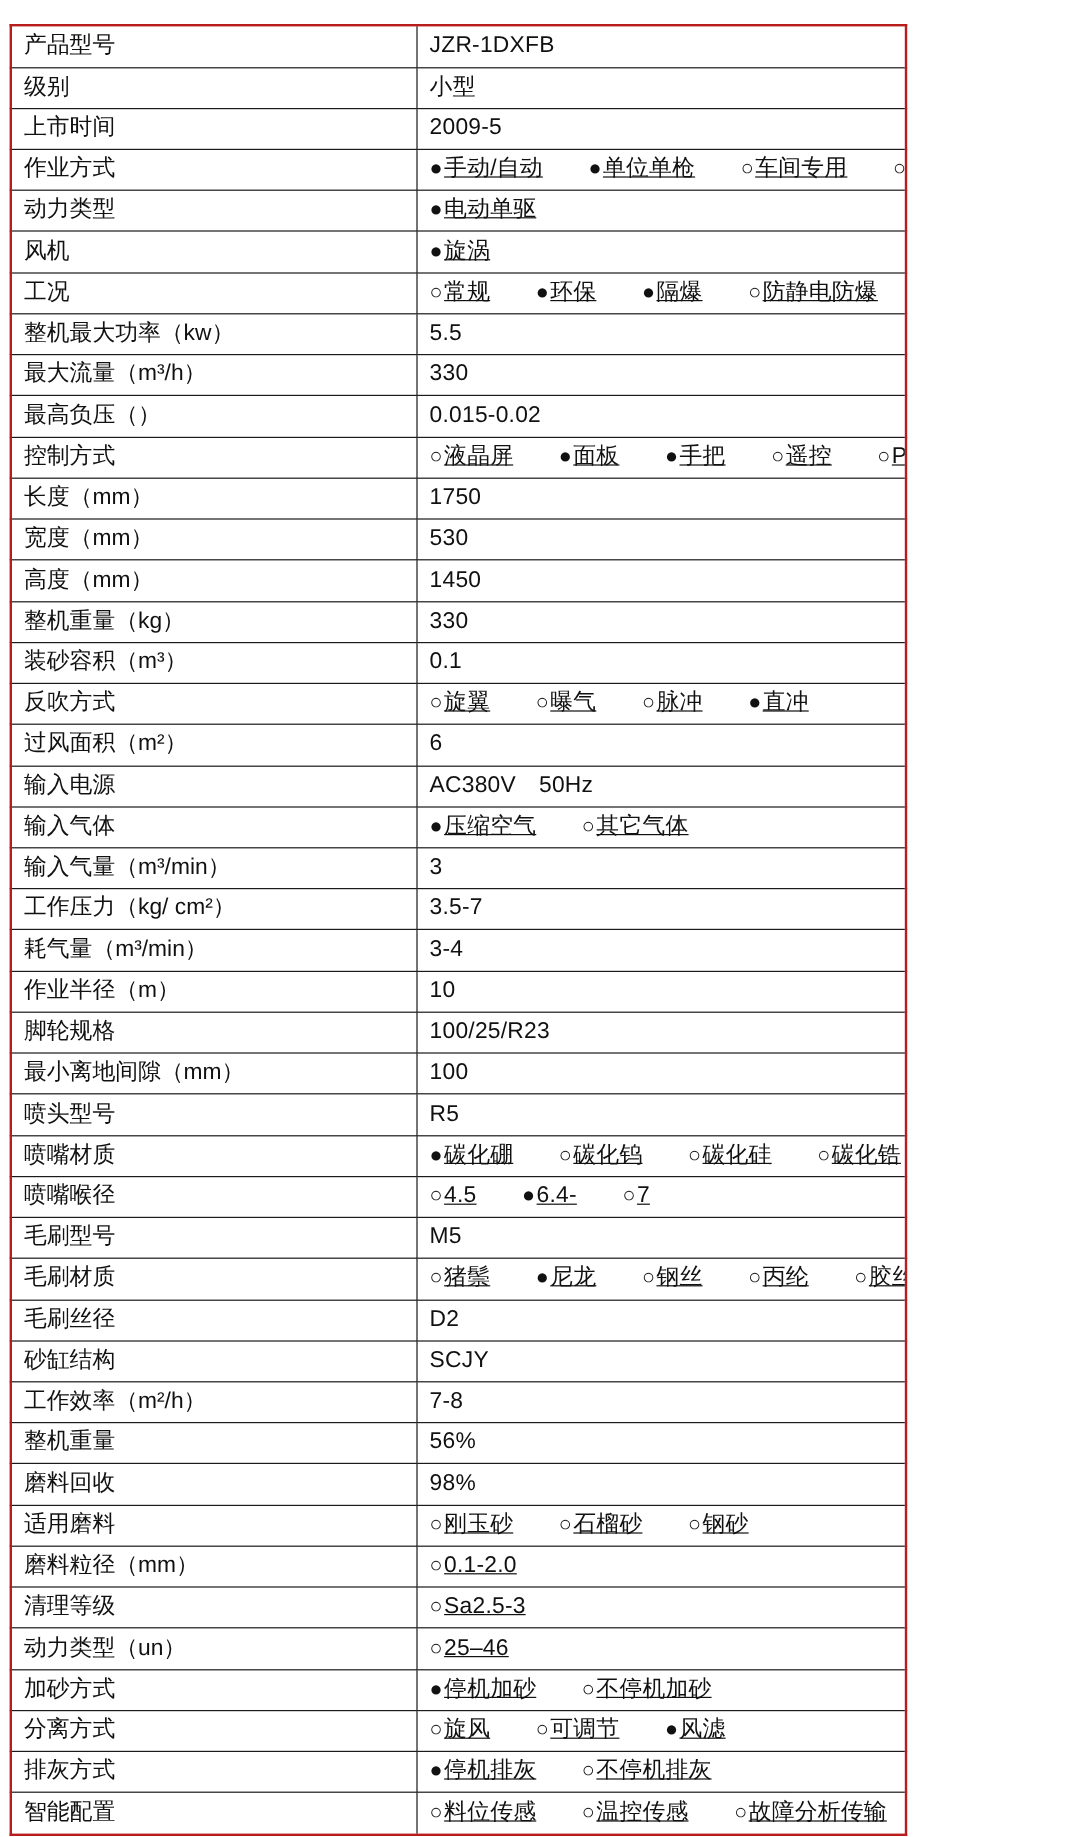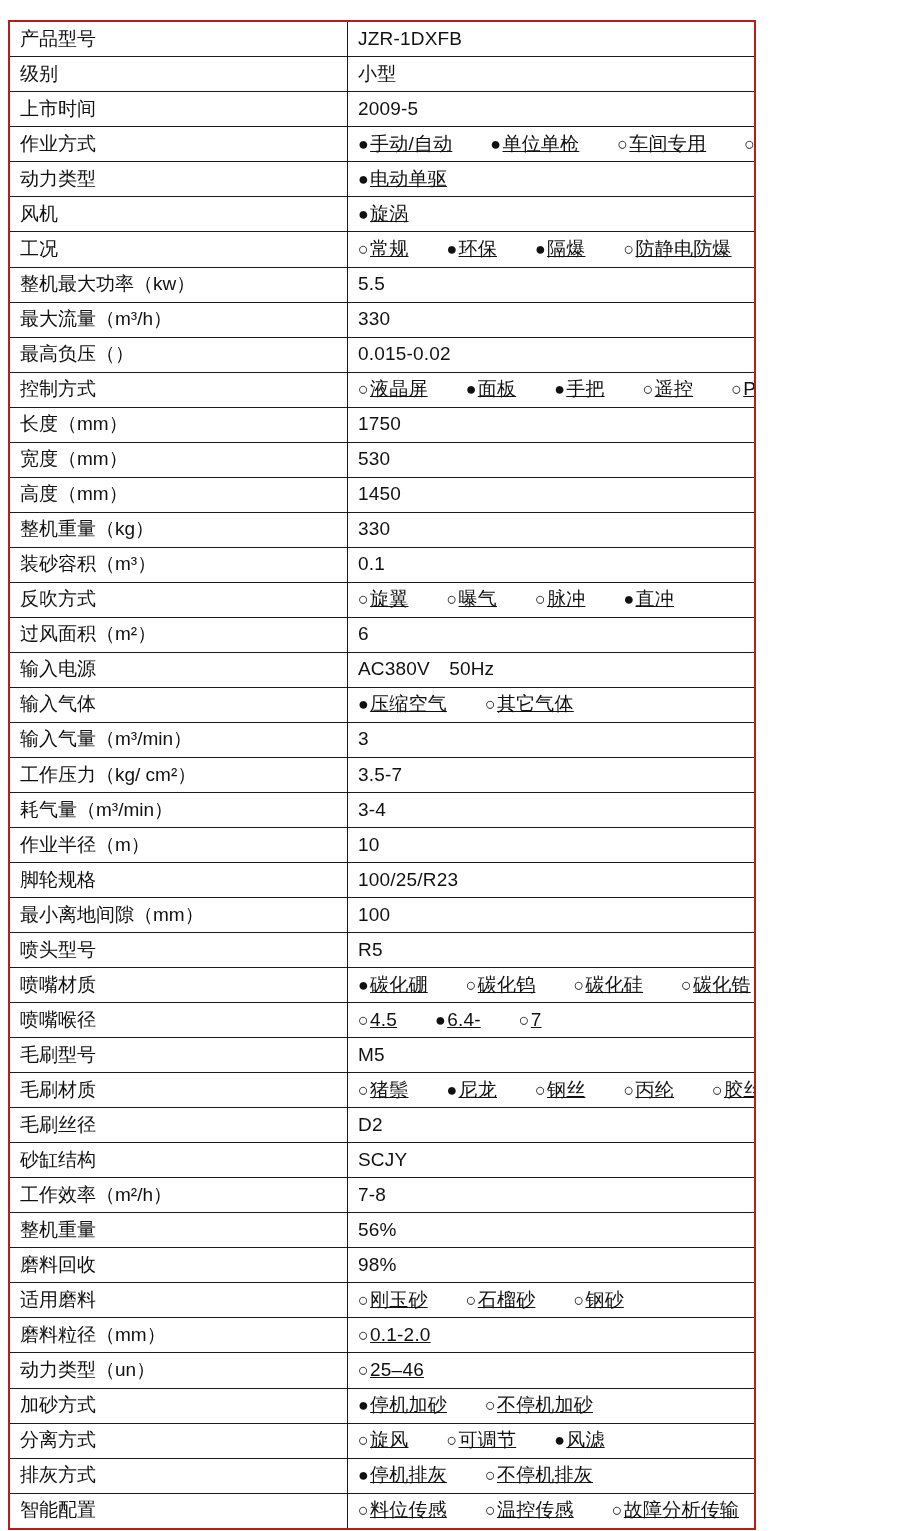--- a/index.html
+++ b/index.html
@@ -205,20 +205,24 @@
       </tr>
       <tr>
         <td class="label-cell">适用磨料</td>
         <td class="value-cell"><span class="option"><span class="radio-glyph">○</span><span>刚玉砂</span></span><span class="option"><span class="radio-glyph">○</span><span>石榴砂</span></span><span class="option"><span class="radio-glyph">○</span><span>钢砂</span></span></td>
       </tr>
       <tr>
         <td class="label-cell">磨料粒径（mm）</td>
         <td class="value-cell"><span class="option"><span class="radio-glyph">○</span><span>0.1-2.0</span></span></td>
       </tr>
       <tr>
+        <td class="label-cell">清理等级</td>
+        <td class="value-cell"><span class="option"><span class="radio-glyph">○</span><span>Sa2.5-3</span></span></td>
+      </tr>
+      <tr>
         <td class="label-cell">动力类型（un）</td>
         <td class="value-cell"><span class="option"><span class="radio-glyph">○</span><span>25–46</span></span></td>
       </tr>
       <tr>
         <td class="label-cell">加砂方式</td>
         <td class="value-cell"><span class="option"><span class="radio-glyph">●</span><span>停机加砂</span></span><span class="option"><span class="radio-glyph">○</span><span>不停机加砂</span></span></td>
       </tr>
       <tr>
         <td class="label-cell">分离方式</td>
         <td class="value-cell"><span class="option"><span class="radio-glyph">○</span><span>旋风</span></span><span class="option"><span class="radio-glyph">○</span><span>可调节</span></span><span class="option"><span class="radio-glyph">●</span><span>风滤</span></span></td>

